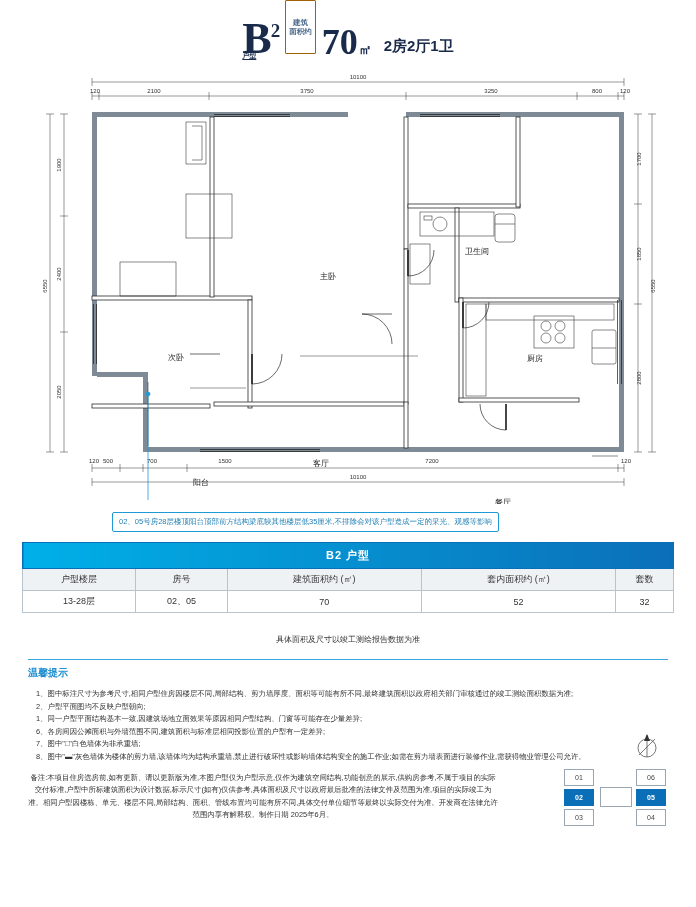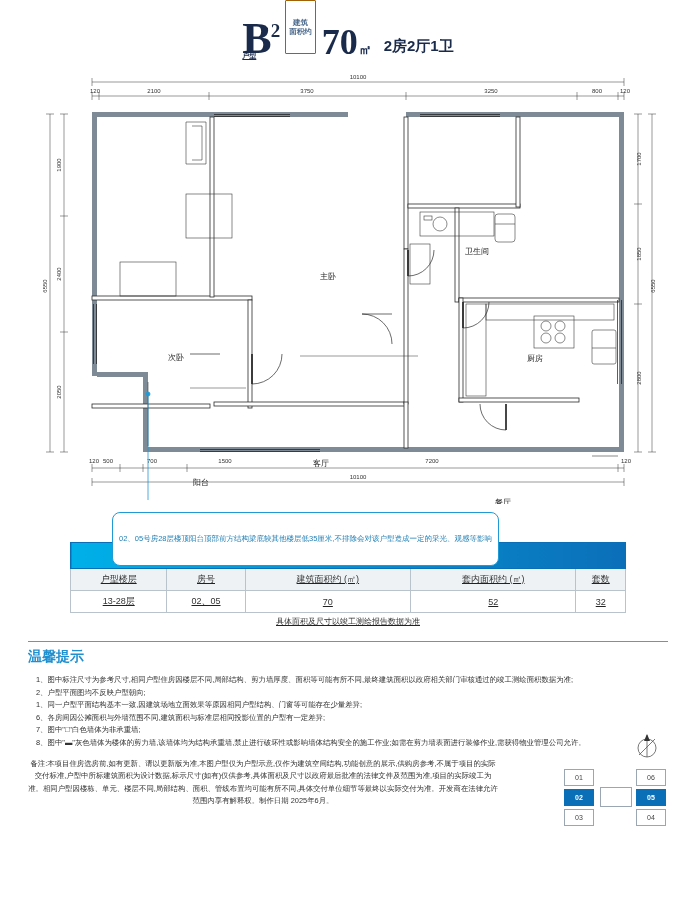--- a/index.html
+++ b/index.html
@@ -107,31 +107,30 @@
     height: 30px;
     margin-top: 2px;
   }
   .note-bubble {
     position: absolute;
     left: 112px;
     top: 6px;
     border: 1px solid #1f9ad6;
     color: #1e7fb5;
     font-size: 7.5px;
-    padding: 21px 6px;
-    border-radius: 8px;
+    padding: 4px 6px;
+    border-radius: 2px;
     background: #fff;
     white-space: nowrap;
   }
 
   
   .table-wrap {
-    width: 556px;
+    width: 652px;
     margin: 6px auto 0 auto;
-    text-decoration: underline;
   }
   table.unit {
     width: 100%;
     border-collapse: collapse;
     font-size: 9px;
   }
   table.unit th.title {
     background: linear-gradient(90deg, #00b0e8 0%, #0b6fb8 100%);
     color: #fff;
     font-size: 11px;
@@ -149,33 +148,33 @@
   }
   table.unit td.hd {
     background: #eef2f5;
     font-size: 9px;
     color: #333;
   }
   .table-note {
     text-align: center;
     font-size: 8px;
     color: #333;
-    margin-top: 3px;
+    margin-top: 21px;
   }
 
   
   .tips {
     margin: 14px 28px 0 28px;
     border-top: 1px solid #3aa6de;
     padding-top: 0;
     position: relative;
   }
   .tips-title {
     color: #1f8fd0;
-    font-size: 14px;
+    font-size: 10px;
     font-weight: bold;
     margin-top: 6px;
   }
   .tips ol {
     margin: 8px;
     padding: 0;
     list-style: none;
   }
   .tips li {
     font-size: 7.4px;

